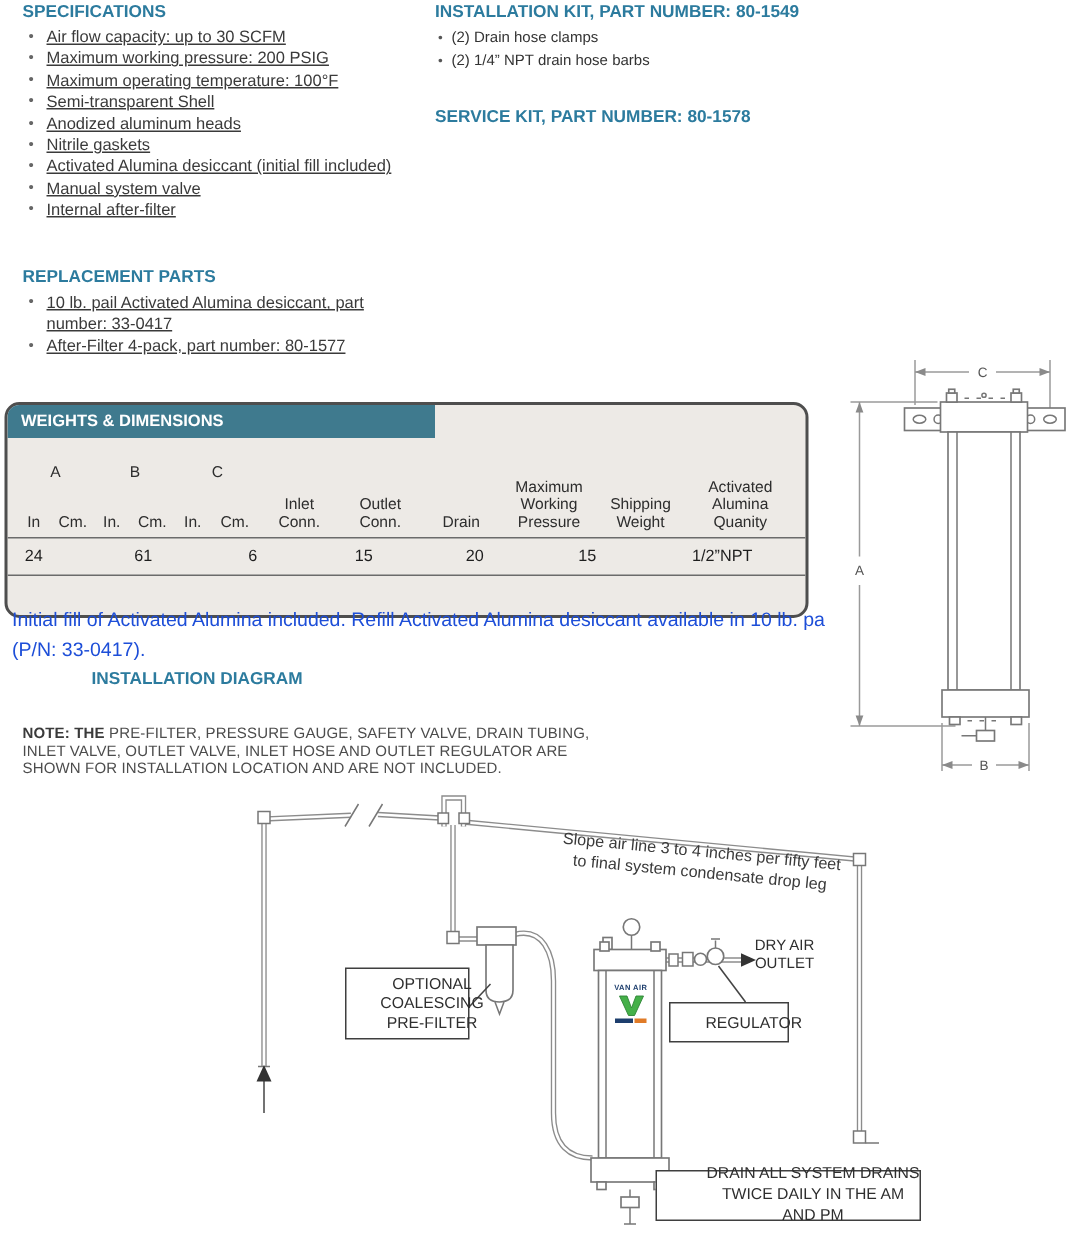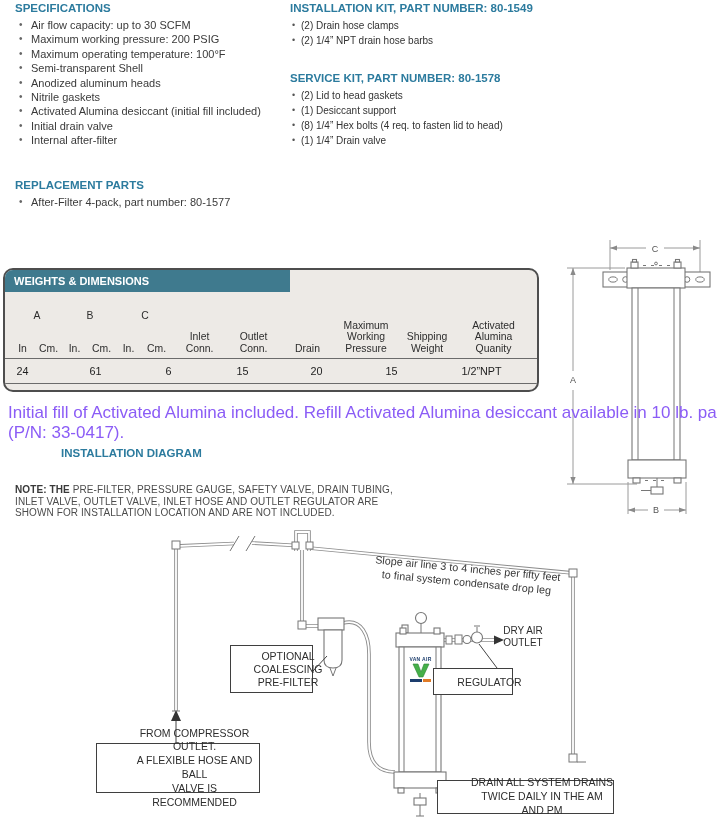--- a/index.html
+++ b/index.html
@@ -4,61 +4,61 @@
 <style>
   html,body{margin:0;padding:0;background:#fff;}
   .page{position:relative;width:727px;height:825px;background:#ffffff;
         font-family:"Liberation Sans",sans-serif;overflow:hidden;}
 
   
   .teal-h{font-size:11.5px;font-weight:bold;color:#2c7b9e;letter-spacing:0;margin:0 0 4px 0;}
 
   
   ul.blist{list-style:none;margin:2px 0 0 0;padding:0;}
-  ul.blist li{position:relative;font-size:11px;color:#3a3a3a;line-height:14.4px;padding-left:16px;}
+  ul.blist li{position:relative;font-size:11px;color:#3a3a3a;line-height:14.4px;padding-left:16px;text-decoration:underline;}
   ul.blist li::before{content:"•";position:absolute;left:4px;top:0;color:#666;font-size:10px;}
   ul.klist{list-style:none;margin:3px 0 0 0;padding:0;}
   ul.klist li{position:relative;font-size:10px;color:#333;line-height:15.3px;padding-left:11px;}
   ul.klist li::before{content:"•";position:absolute;left:2px;top:0;color:#555;font-size:9px;}
 
   .specs{position:absolute;left:15px;top:2px;width:266px;}
   .replacement{position:absolute;left:15px;top:179px;width:262px;}
   .kits{position:absolute;left:290px;top:2px;width:432px;}
   .kit2{margin-top:23px;}
 
   
-  .wd-table{position:absolute;left:3px;top:268px;width:536px;height:124px;background:#edeae6;
+  .wd-table{position:absolute;left:3px;top:268px;width:536px;height:144px;background:#edeae6;
             border:2px solid #4e4e4e;border-radius:10px;overflow:hidden;box-sizing:border-box;}
   .wd-bar{width:285px;height:22px;background:#3f7a8e;color:#fff;font-size:11px;font-weight:bold;
           display:flex;align-items:center;padding-left:9px;box-sizing:border-box;}
   .wd-head,.wd-row{display:grid;padding:0 6px;
      grid-template-columns:23px 29px 23px 31px 23px 33px 53px 55px 53px 64px 58px 1fr;}
   .wd-head{height:66px;border-bottom:1.2px solid #6b6b6b;grid-template-rows:auto auto;align-items:end;}
   .wd-head div{text-align:center;font-size:10.4px;color:#2d2d2d;white-space:pre-line;line-height:11.8px;padding-bottom:3px;}
   .g{grid-row:1;font-weight:normal;}
   .g1{grid-column:1/3}.g2{grid-column:3/5}.g3{grid-column:5/7}
   .u{grid-row:2}
   .u1{grid-column:1}.u2{grid-column:2}.u3{grid-column:3}.u4{grid-column:4}.u5{grid-column:5}.u6{grid-column:6}
   .h{grid-row:1/3;align-self:end;}
   .h7{grid-column:7}.h8{grid-column:8}.h9{grid-column:9}.h10{grid-column:10}.h11{grid-column:11}.h12{grid-column:12}
   .wd-row{height:24px;border-bottom:1.2px solid #6b6b6b;align-items:center;gap:47px;}
   .wd-row div{text-align:center;font-size:10.8px;color:#1e1e1e;}
 
-  .initial-note{position:absolute;left:8px;top:403px;width:719px;font-size:17px;color:#8b5cf6;
+  .initial-note{position:absolute;left:8px;top:403px;width:719px;font-size:13px;color:#1d4ed8;
                 line-height:19.5px;white-space:pre-line;}
   .install-h{position:absolute;left:15px;top:447px;margin-left:46px;}
   .note{position:absolute;left:15px;top:484px;width:400px;font-size:10px;color:#4c4c4c;
         line-height:11.6px;white-space:pre-line;letter-spacing:0.1px;}
   .note .nb{font-weight:bold;color:#3a3a3a;}
 
   
   .dbox{position:absolute;border:1.5px solid #3f3f3f;background:#fff;display:flex;align-items:center;
         justify-content:center;text-align:center;color:#2e2e2e;white-space:pre-line;box-sizing:border-box;padding-left:33px;}
   .box-prefilter{left:230px;top:645px;width:83px;height:48px;font-size:10.5px;line-height:13px;}
-  .box-regulator{left:433px;top:668px;width:80px;height:27px;font-size:10.5px;}
+  .box-regulator{left:446px;top:668px;width:80px;height:27px;font-size:10.5px;}
   .box-compressor{left:96px;top:743px;width:164px;height:50px;font-size:10.5px;line-height:13.8px;}
   .box-drain{left:437px;top:780px;width:177px;height:34px;font-size:10.5px;line-height:13.8px;}
   .dryair{position:absolute;left:494px;top:625px;width:58px;font-size:10px;line-height:11.6px;
           color:#2e2e2e;text-align:center;white-space:pre-line;}
   .slope{position:absolute;left:352px;top:551px;width:234px;font-size:10.8px;color:#3a3a3a;
          transform:rotate(5.5deg);transform-origin:left top;text-align:center;line-height:13.5px;
          white-space:pre-line;}
 
   
   .brand{position:absolute;left:402px;top:656px;width:37px;text-align:center;}
@@ -88,45 +88,40 @@
   <div class="specs">
     <h3 class="teal-h">SPECIFICATIONS</h3>
     <ul class="blist">
       <li>Air flow capacity: up to 30 SCFM</li>
       <li>Maximum working pressure: 200 PSIG</li>
       <li>Maximum operating temperature: 100°F</li>
       <li>Semi-transparent Shell</li>
       <li>Anodized aluminum heads</li>
       <li>Nitrile gaskets</li>
       <li>Activated Alumina desiccant (initial fill included)</li>
-      <li>Initial drain valve</li>
+      <li>Manual system valve</li>
       <li>Internal after-filter</li>
     </ul>
   </div>
 
   <div class="replacement">
     <h3 class="teal-h">REPLACEMENT PARTS</h3>
     <ul class="blist">
+      <li>10 lb. pail Activated Alumina desiccant, part number: 33-0417</li>
       <li>After-Filter 4-pack, part number: 80-1577</li>
     </ul>
   </div>
 
   <div class="kits">
     <h3 class="teal-h">INSTALLATION KIT, PART NUMBER: 80-1549</h3>
     <ul class="klist">
       <li>(2) Drain hose clamps</li>
       <li>(2) 1/4” NPT drain hose barbs</li>
     </ul>
     <h3 class="teal-h kit2">SERVICE KIT, PART NUMBER: 80-1578</h3>
-    <ul class="klist">
-      <li>(2) Lid to head gaskets</li>
-      <li>(1) Desiccant support</li>
-      <li>(8) 1/4” Hex bolts  (4 req. to fasten lid to head)</li>
-      <li>(1) 1/4”  Drain valve</li>
-    </ul>
   </div>
 
   <div class="wd-table">
     <div class="wd-bar">
       <span>WEIGHTS &amp; DIMENSIONS</span>
     </div>
     <div class="wd-head">
       <div class="g g1">A</div>
       <div class="g g2">B</div>
       <div class="g g3">C</div>
@@ -301,23 +296,20 @@
     <path class="ldr" d="M479,124 L497,148"></path>
   </svg>
 
   <div class="slope">Slope air line 3 to 4 inches per fifty feet
 to final system condensate drop leg</div>
 
   <div class="dbox box-prefilter">OPTIONAL
 COALESCING
 PRE-FILTER</div>
   <div class="dbox box-regulator">REGULATOR</div>
-  <div class="dbox box-compressor">FROM COMPRESSOR OUTLET.
-A FLEXIBLE HOSE AND BALL
-VALVE IS RECOMMENDED</div>
   <div class="dbox box-drain">DRAIN ALL SYSTEM DRAINS
 TWICE DAILY IN THE AM AND PM</div>
   <div class="dryair">DRY AIR
 OUTLET</div>
 
   <div class="brand">
     <span class="bn">VAN AIR</span>
     <svg style="position:static;display:block;margin:1px auto 0;" width="20" height="15" viewBox="0 0 20 15">
       <path d="M2,1 L8,14 L12,14 L18,1 L13,1 L10,9 L7,1 Z" fill="#45b049" stroke="#2e8436" stroke-width="0.6"></path>
     </svg>

